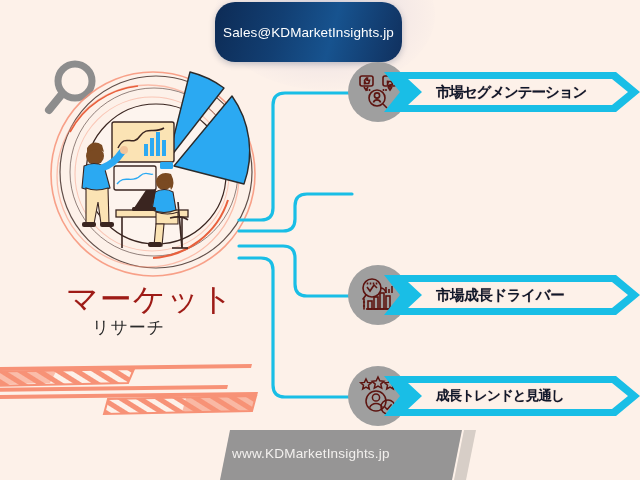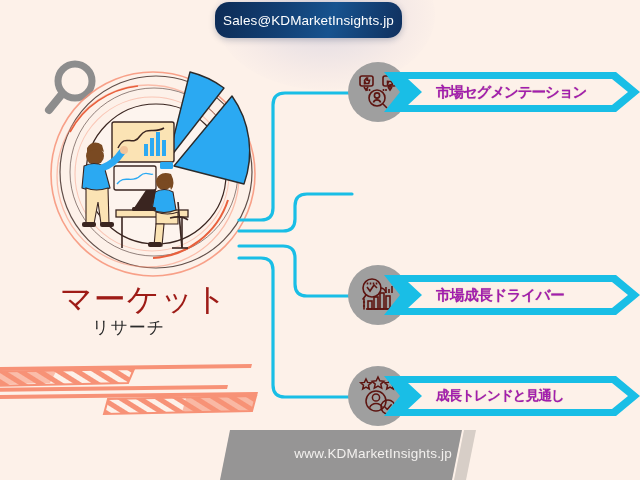--- a/index.html
+++ b/index.html
@@ -22,22 +22,22 @@
     width: 220px; height: 150px;
     border-radius: 50%;
     background: radial-gradient(ellipse at center, rgba(150,160,210,0.30) 0%, rgba(200,190,215,0.12) 55%, rgba(253,241,233,0) 75%);
     pointer-events: none;
   }
 
   
   .email-pill {
     position: absolute;
     left: 215px; top: 2px;
-    width: 187px; height: 36px;
-    border-radius: 14px;
+    width: 187px; height: 60px;
+    border-radius: 20px;
     background: linear-gradient(105deg, #0d2b55 0%, #123f73 35%, #17538f 62%, #10305e 100%);
     display: flex; align-items: center; justify-content: center;
     box-shadow: 0 2px 6px rgba(20,40,80,0.25);
   }
   .email-pill span {
     color: #ffffff;
     font-size: 13.5px;
     letter-spacing: .1px;
     white-space: nowrap;
   }
@@ -76,35 +76,35 @@
   .banner {
     position: absolute;
     left: 36px; top: 10px;
     width: 256px; height: 40px;
   }
   .banner-text {
     position: absolute;
     left: 52px; top: 0;
     width: 190px; height: 40px;
     display: flex; align-items: center;
-    color: #a21caf;
+    color: #0f172a;
     font-size: 14.5px;
     font-weight: 700;
     letter-spacing: -0.2px;
     white-space: nowrap;
     text-shadow: 0 0 1px rgba(93,20,16,.35);
   }
   .banner.b4 .banner-text { font-size: 13.5px; letter-spacing: -0.9px; }
   .banner.b1 .banner-text { letter-spacing: -1.1px; }
   .banner.b3 .banner-text { letter-spacing: -0.4px; }
 
   
   .title-main {
     position: absolute;
-    left: 60px; top: 278px;
+    left: 66px; top: 278px;
     font-size: 32px;
     color: #9e1b16;
     letter-spacing: 1px;
     font-weight: 400;
   }
   .title-sub {
     position: absolute;
     left: 92px; top: 316px;
     font-size: 17px;
     color: #2b2b2b;
@@ -114,21 +114,21 @@
 
   
   .deco-bars { position: absolute; left: -10px; top: 355px; width: 300px; height: 66px; }
 
   
   .footer-band { position: absolute; left: 200px; top: 430px; width: 290px; height: 50px; }
   .footer-text {
     position: absolute;
     left: 232px; top: 446px;
     width: 220px;
-    text-align: right;
+    text-align: left;
     color: #f2f0ee;
     font-size: 13.5px;
     letter-spacing: .2px;
   }
 </style>
 </head>
 <body>
 
 <div id="stage">
 

